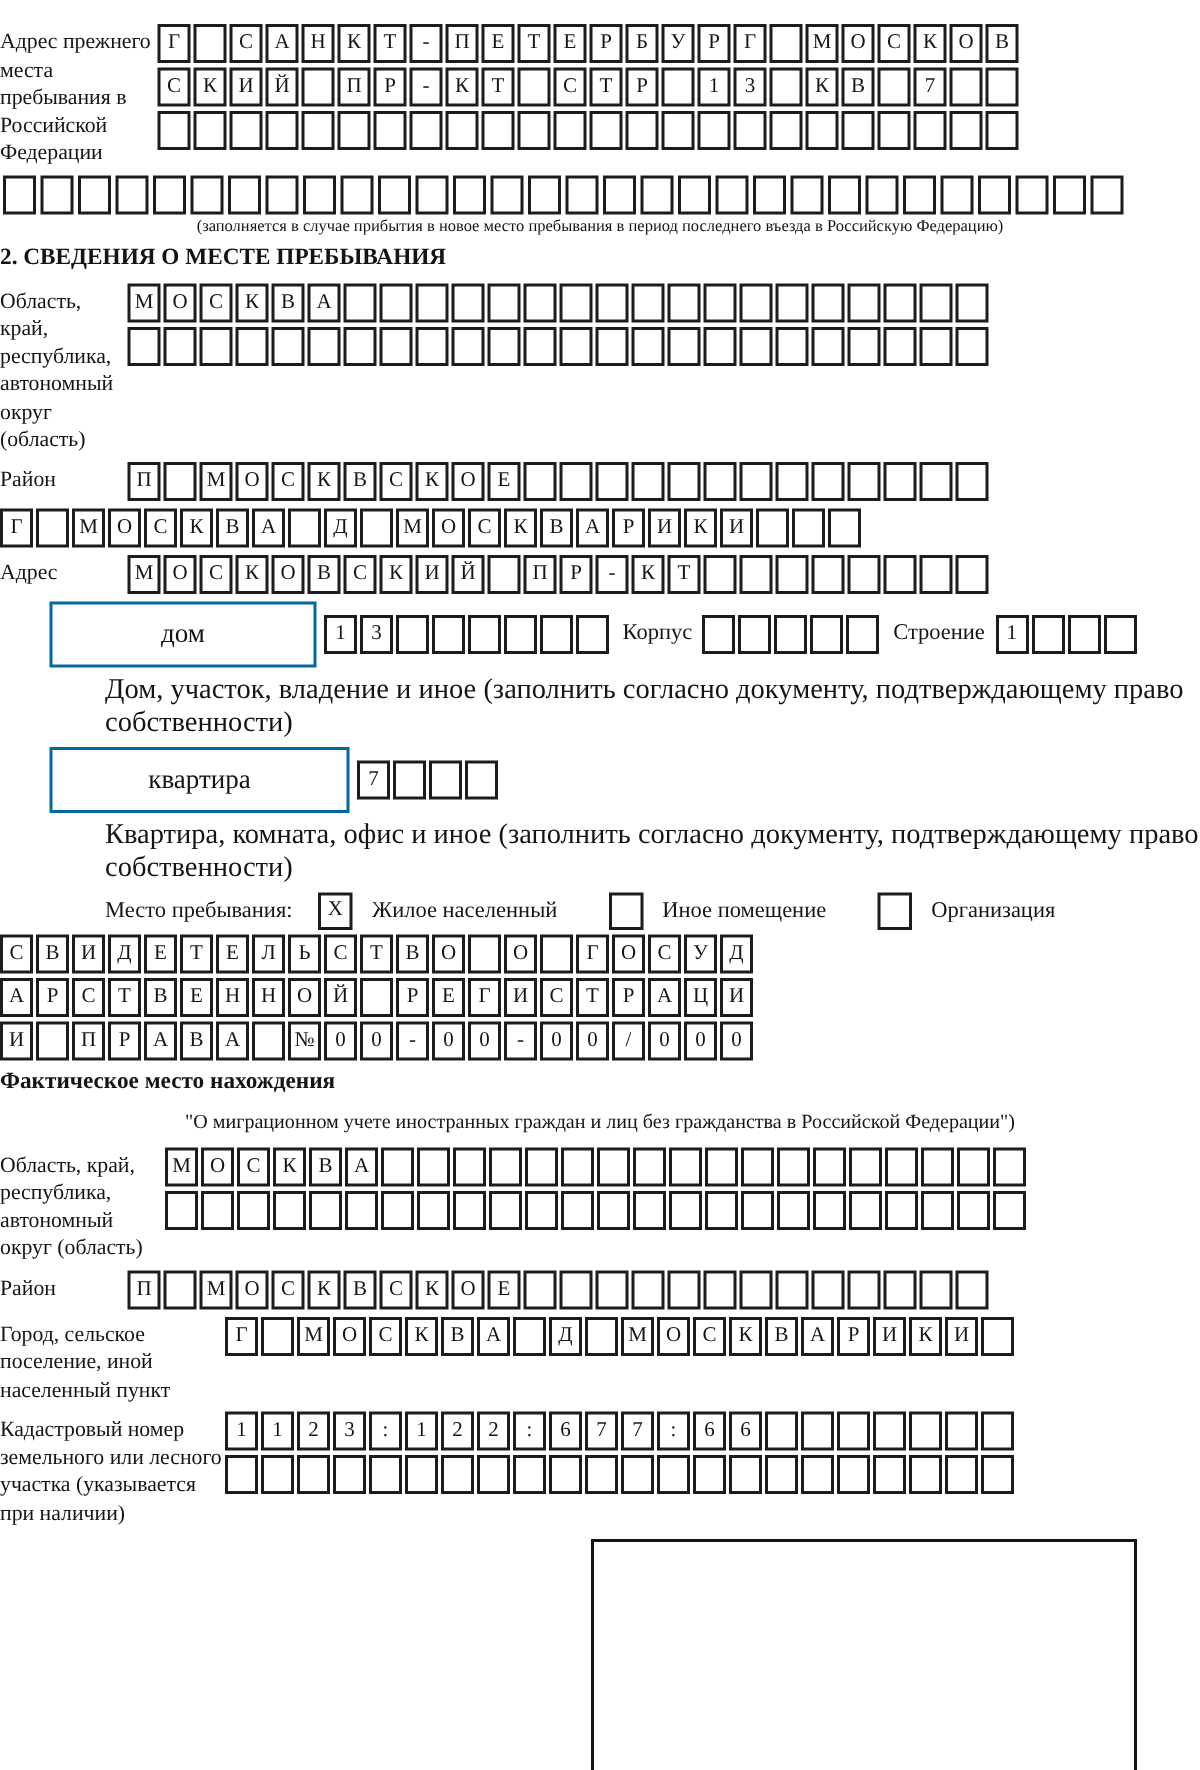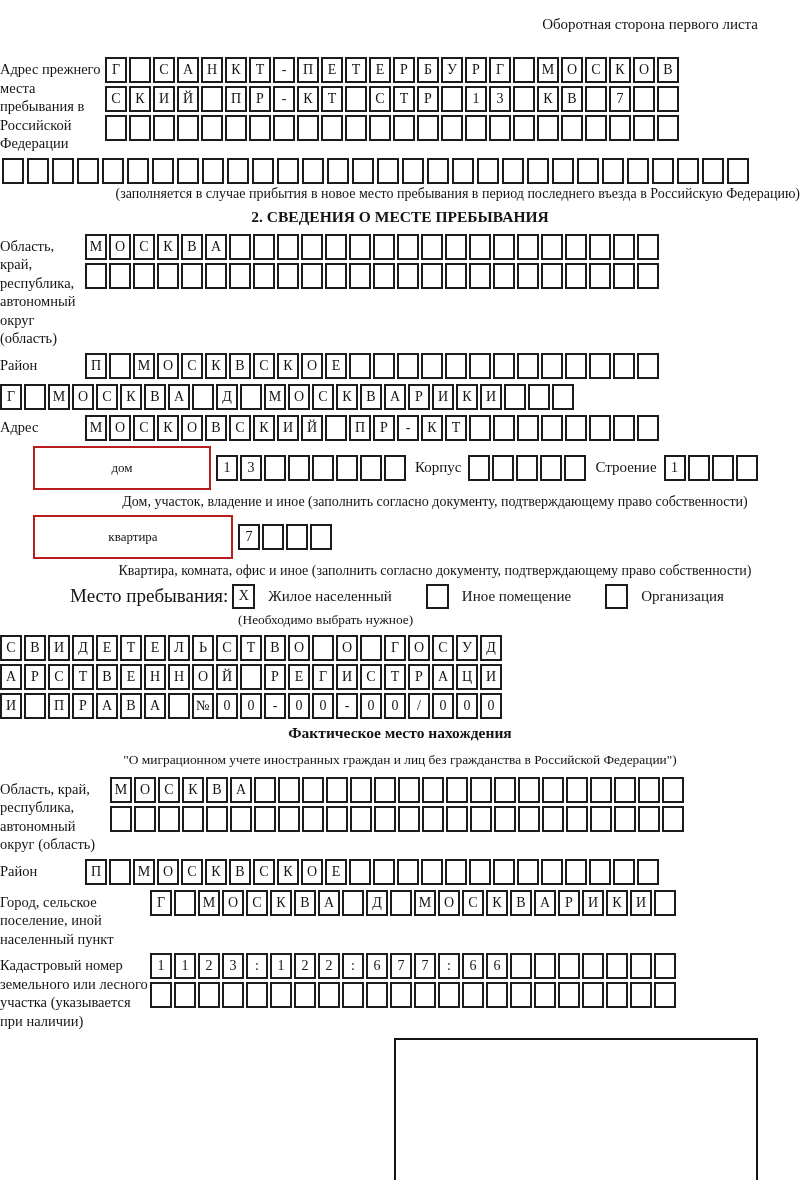--- a/index.html
+++ b/index.html
@@ -15,52 +15,51 @@
   .lbl{flex:none;font-size:14.5px;line-height:18.5px;padding-top:3px}
   .w105{width:105px}.w85{width:85px}.w110{width:110px}.w180{width:180px}.w150{width:150px}
   .cellcol{display:flex;flex-direction:column;gap:3px}
   .cellrow{display:flex}
   .cell{width:22px;height:26px;border:2px solid #1c1c1c;margin-right:2px;flex:none;
         display:flex;align-items:center;justify-content:center;
         font-size:14px;line-height:1;background:#fff}
   .fullrow{margin-left:2px;margin-bottom:2px}
   .fullrow .cell{margin-right:3px}
 
-  .note{font-size:14px;text-align:right;margin-bottom:6px}
-  .s-title{font-size:15.5px;font-weight:bold;text-align:center;margin:4px 0 8px}
+  .note{font-size:11px;text-align:center;margin-bottom:6px}
+  .s-title{font-size:15.5px;font-weight:bold;margin:4px 0 8px}
 
   
   .house-row{display:flex;align-items:center;margin-left:33px;margin-bottom:4px}
-  .widebox{height:44px;border:2px solid #b91c1c;display:flex;align-items:center;
-           justify-content:center;font-size:13px;flex:none}
+  .widebox{height:44px;border:2px solid #0369a1;display:flex;align-items:center;
+           justify-content:center;font-size:18px;flex:none}
   .wb-dom{width:178px;margin-right:5px}
   .wb-kv{width:200px;margin-right:5px}
   .inline-lbl{font-size:15px;padding:0 7px;flex:none}
-  .lnote{font-size:14px;margin-left:70px;margin-bottom:5px;text-align:center}
+  .lnote{font-size:19px;margin-left:70px;margin-bottom:5px;text-align:left}
 
   
   .stay-row{display:flex;align-items:center;margin-left:70px;margin-bottom:3px}
-  .stay-lbl{font-size:19px;margin-right:4px}
+  .stay-lbl{font-size:15px;margin-right:17px}
   .checkbox{width:23px;height:25px;border:2px solid #1c1c1c;display:flex;flex:none;
             align-items:center;justify-content:center;font-size:14px;margin-right:13px}
   .opt-lbl{font-size:15px;margin-right:34px}
   .choose-note{font-size:13.4px;margin-left:238px;margin-bottom:7px}
 
   .fact-note{font-size:13.4px;text-align:center;line-height:20px}
 
   
   .stamp-wrap{width:424px;margin-left:342px;margin-top:8px}
   .stamp-box{width:364px;height:172px;border:2px solid #141414;margin-left:52px}
 </style>
 </head>
 <body>
 
 <div class="page">
 
-  <div class="hdr">Оборотная сторона первого листа</div>
 
   <div class="frow">
     <div class="lbl w105">Адрес прежнего места пребывания в Российской Федерации</div>
     <div class="cellcol">
       <div class="cellrow">
           <span class="cell">Г</span>
           <span class="cell"></span>
           <span class="cell">С</span>
           <span class="cell">А</span>
           <span class="cell">Н</span>
@@ -370,21 +369,20 @@
 
   <div class="stay-row">
     <span class="stay-lbl">Место пребывания:</span>
     <span class="checkbox">X</span>
     <span class="opt-lbl">Жилое населенный</span>
     <span class="checkbox"></span>
     <span class="opt-lbl">Иное помещение</span>
     <span class="checkbox"></span>
     <span class="opt-lbl">Организация</span>
   </div>
-  <div class="choose-note">(Необходимо выбрать нужное)</div>
 
   <div class="frow">
     <div class="cellcol">
       <div class="cellrow">
           <span class="cell">С</span>
           <span class="cell">В</span>
           <span class="cell">И</span>
           <span class="cell">Д</span>
           <span class="cell">Е</span>
           <span class="cell">Т</span>

